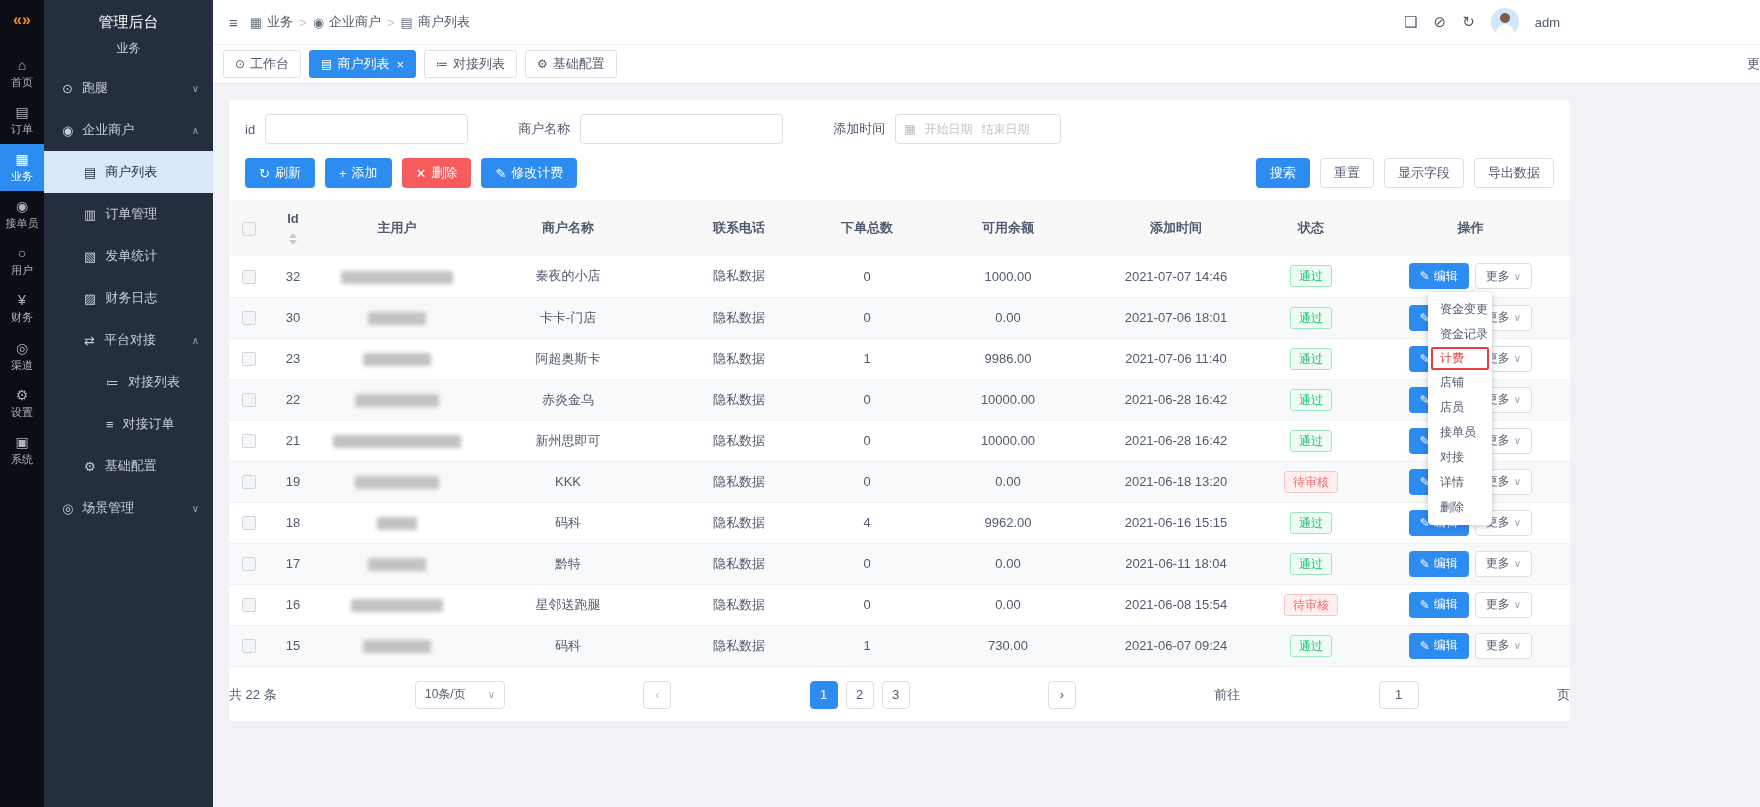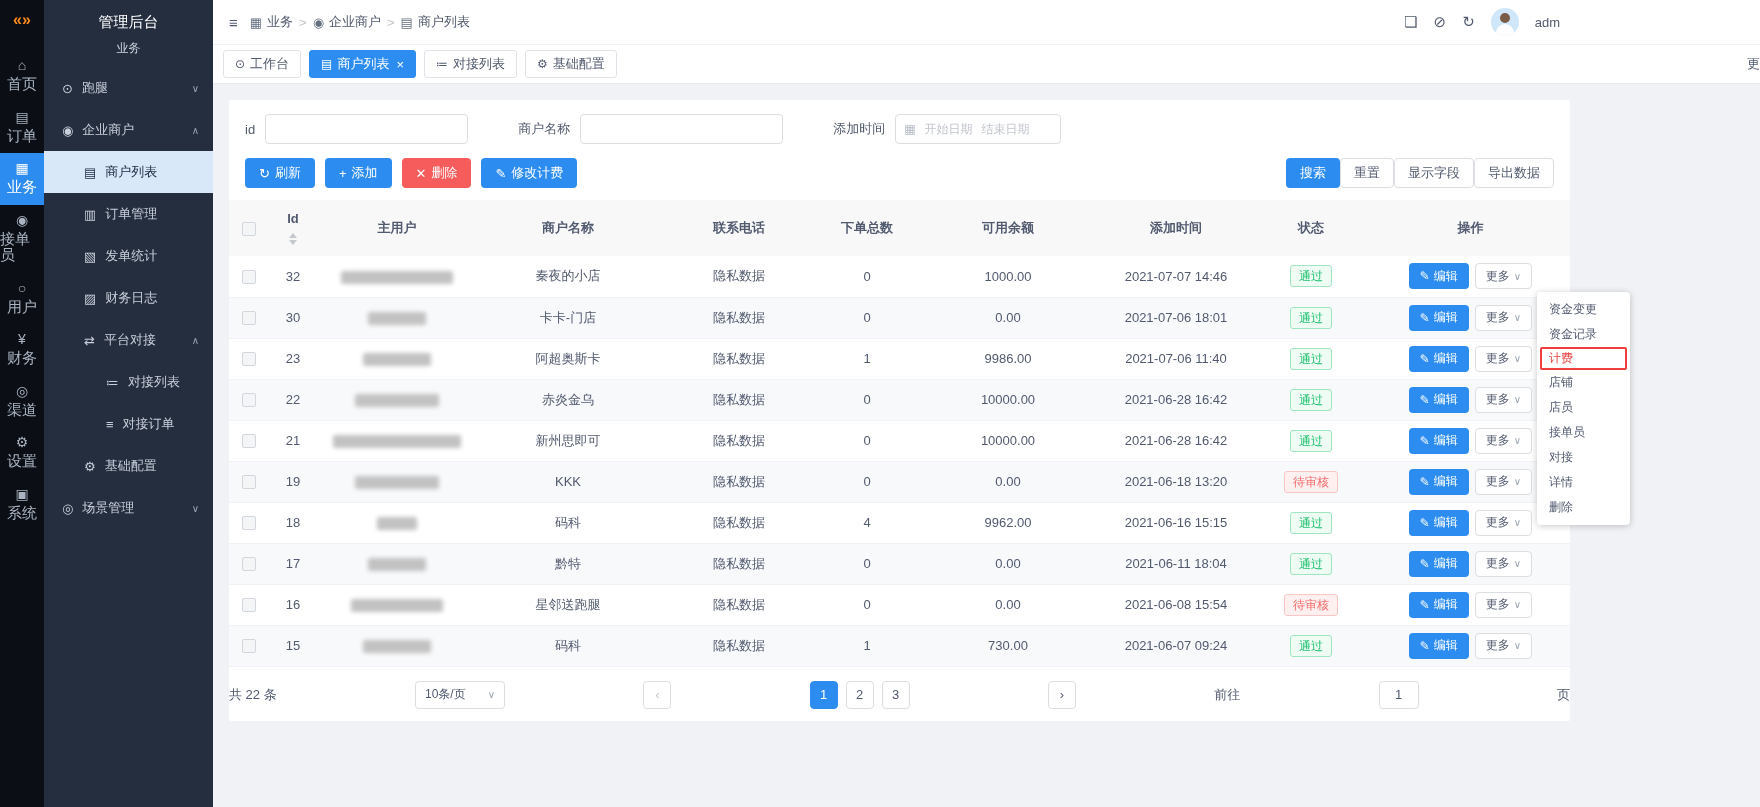--- a/index.html
+++ b/index.html
@@ -5,21 +5,21 @@
 *{box-sizing:border-box;margin:0;padding:0}
 body{width:1760px;height:807px;font-family:"Liberation Sans","DejaVu Sans",sans-serif;font-size:13px;color:#515a6e;background:#f0f2f5;overflow:hidden;position:relative}
 .app{display:flex;width:100%;height:100%}
 
 .rail{width:44px;background:#0b0e15;display:flex;flex-direction:column;align-items:center;flex-shrink:0}
 .rail-logo{height:40px;display:flex;align-items:center;justify-content:center;color:#ff8a1e;font-size:16px;font-weight:bold;cursor:pointer}
 .rail-items{margin-top:10px;display:flex;flex-direction:column;width:100%}
 .rail-item{width:44px;padding:8px 0 9px;display:flex;flex-direction:column;align-items:center;gap:4px;color:#aab4c2;cursor:pointer}
 .rail-item.active{background:#2d8cf0;color:#fff}
 .rail-ic{font-size:14px;line-height:1}
-.rail-lb{font-size:15px;line-height:1.1;text-align:left}
+.rail-lb{font-size:11px;line-height:1.1;text-align:right}
 
 .sidebar{width:169px;background:#252e3f;flex-shrink:0;overflow:hidden}
 .sidebar-title{color:#fff;font-size:15px;text-align:center;padding-top:13px}
 .sidebar-subtitle{color:#cfd6e0;font-size:12px;text-align:center;padding:8px 0 10px}
 .menu-item{display:flex;align-items:center;gap:9px;height:42px;padding-right:14px;color:#c8cfda;font-size:13px;cursor:pointer}
 .menu-item .m-ic{font-size:13px}
 .menu-item .m-chev{margin-left:auto;font-size:10px;color:#9aa4b2}
 .menu-item.active{background:#d8e8f8;color:#1d2940}
 
 .main{flex:1;display:flex;flex-direction:column;min-width:0}
@@ -51,21 +51,21 @@
 .f-label{margin-right:10px;white-space:nowrap}
 .f-input{width:203px;height:30px;border:1px solid #dcdee2;border-radius:4px;padding:0 8px;font-size:13px;color:#515a6e;outline:none;background:#fff;font-family:inherit}
 .date-range{width:166px;height:30px;border:1px solid #dcdee2;border-radius:4px;display:flex;align-items:center;gap:9px;padding:0 8px;cursor:text;background:#fff}
 .cal-ic{color:#b6bcc6;font-size:12px}
 .ph{color:#c0c4cc;font-size:12px;white-space:nowrap}
 .toolbar-row{display:flex;align-items:center;padding:2px 16px 12px;gap:10px}
 .btn{height:30px;padding:0 13px;border:1px solid transparent;border-radius:4px;font-size:13px;display:inline-flex;align-items:center;gap:5px;cursor:pointer;font-family:inherit;white-space:nowrap}
 .btn-primary{background:#2d8cf0;color:#fff}
 .btn-danger{background:#f65c5c;color:#fff}
 .btn-default{background:#fff;border-color:#dcdee2;color:#515a6e}
-.toolbar-right{margin-left:auto;display:flex;}
+.toolbar-right{margin-left:auto;display:flex;gap:10px}
 .b-ic{font-size:13px}
 
 table{width:100%;border-collapse:collapse;table-layout:fixed}
 thead th{background:#f8f8f9;height:56px;font-weight:bold;color:#515a6e;font-size:13px;text-align:center;vertical-align:middle}
 tbody td{height:41px;text-align:center;vertical-align:middle;border-bottom:1px solid #f0f2f5;font-size:13px;color:#515a6e;overflow:hidden;white-space:nowrap}
 tbody tr:nth-child(even) td{background:#f8f9fb}
 .cb{width:14px;height:14px;border:1px solid #d3d7dd;border-radius:2px;background:#f3f5f7;display:inline-block;vertical-align:middle;cursor:pointer}
 .th-id{line-height:1.2}
 .sort{display:inline-flex;flex-direction:column;gap:2px;margin-top:3px;cursor:pointer}
 .car{width:0;height:0;border-left:4px solid transparent;border-right:4px solid transparent}
@@ -82,21 +82,21 @@
 
 .pagination{display:flex;align-items:center;justify-content:space-between;gap:10px;margin-top:14px;color:#515a6e}
 .page-size{height:28px;border:1px solid #dcdee2;border-radius:4px;background:#fff;display:flex;align-items:center;gap:22px;padding:0 9px;cursor:pointer;font-size:12px}
 .page-size .chev{font-size:10px;color:#98a2b0}
 .page-btn{min-width:28px;height:28px;border:1px solid #dcdee2;border-radius:4px;background:#fff;display:flex;align-items:center;justify-content:center;cursor:pointer;font-size:13px}
 .page-btn.active{background:#2d8cf0;border-color:#2d8cf0;color:#fff}
 .page-btn.disabled{color:#c5c8ce}
 .pages{display:flex;gap:8px}
 .goto-input{width:40px;height:28px;border:1px solid #dcdee2;border-radius:4px;text-align:center;font-size:13px;color:#515a6e;outline:none;font-family:inherit}
 
-.dropdown{position:absolute;left:1537px;top:292px;width:93px;background:#fff;border-radius:4px;box-shadow:0 1px 7px rgba(0,0,0,.22);padding:5px 0;z-index:60}
+.dropdown{position:absolute;left:1428px;top:292px;width:64px;background:#fff;border-radius:4px;box-shadow:0 1px 7px rgba(0,0,0,.22);padding:5px 0;z-index:60}
 .dd-item{padding:4px 12px;font-size:12px;color:#515a6e;cursor:pointer;white-space:nowrap}
 .dd-item.annotated{color:#e8423c;box-shadow:inset 0 0 0 2px #ee3f3f;border-radius:2px;margin:0 3px;padding:3px 9px}
 </style>
 </head>
 <body>
 
 <div class="app">
 
   <aside class="rail">
     <div class="rail-logo">

